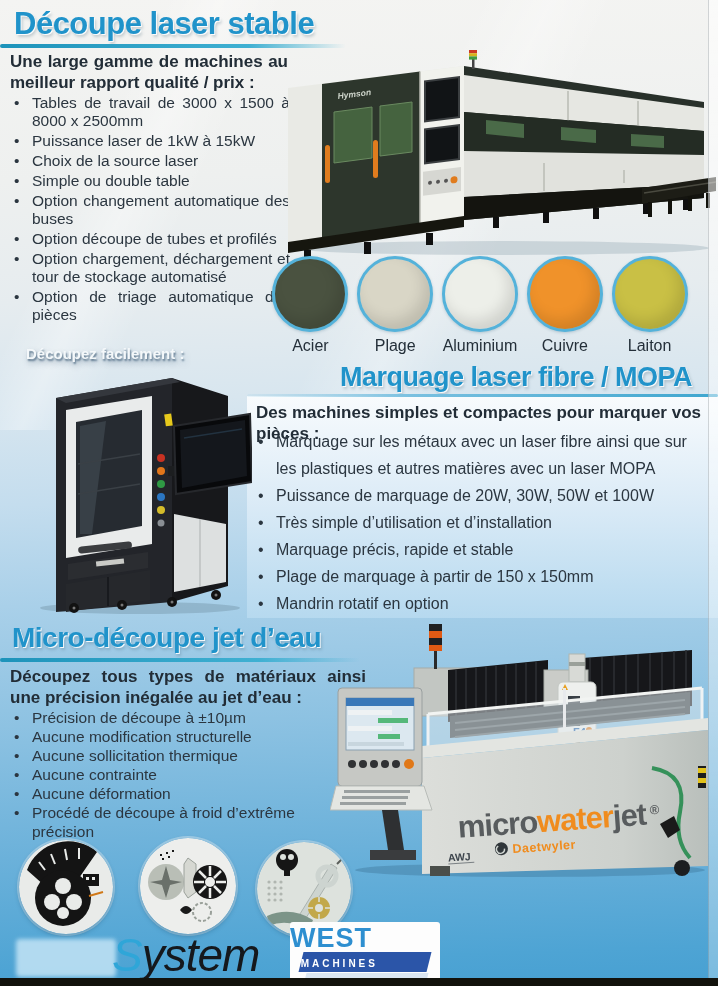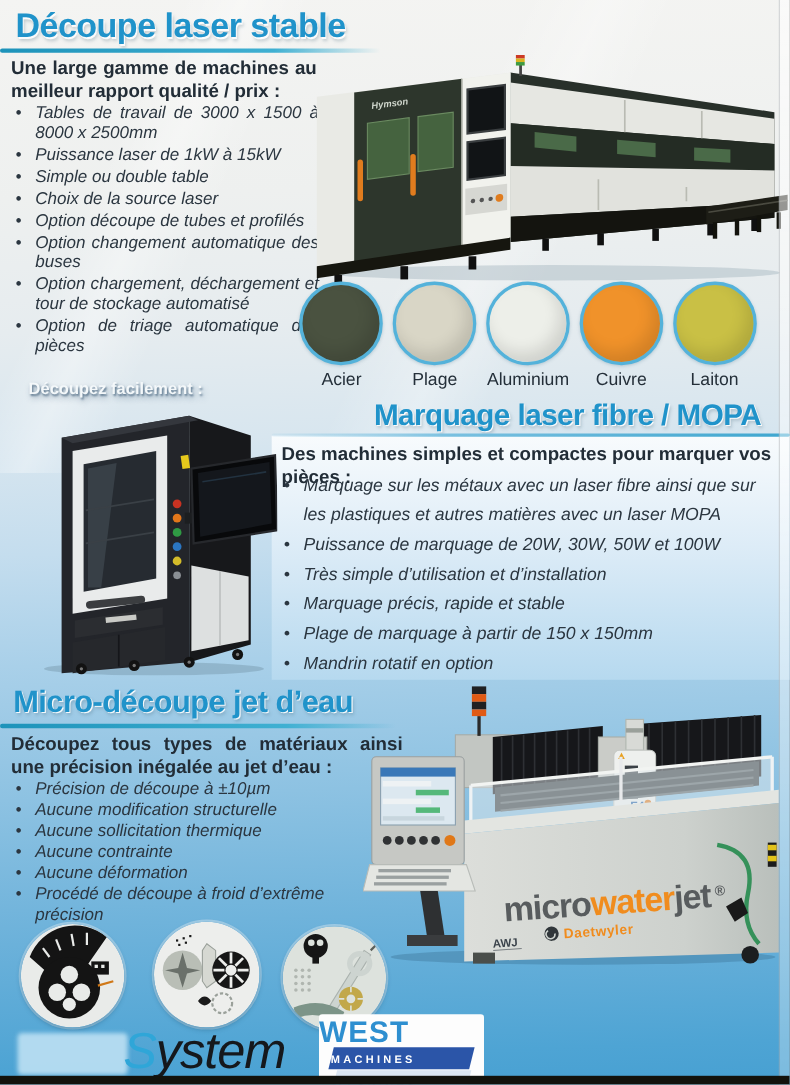--- a/index.html
+++ b/index.html
@@ -18,21 +18,21 @@
     border-left:1px solid rgba(100,112,118,.28);}
   .scan-bottom{position:absolute;left:0;bottom:0;width:718px;height:8px;background:#12120c;}
 
   .blue-title{position:absolute;color:#2093ca;font-weight:bold;letter-spacing:-.5px;
     text-shadow:1px 1px 0 rgba(255,255,255,.9), 2px 3px 3px rgba(70,100,120,.28);}
   .rule{position:absolute;height:4px;border-radius:2px;}
   .rule-left{background:linear-gradient(to right,#1d93ba,#3fb0d2 72%,rgba(120,200,225,0));}
   .rule-right{background:linear-gradient(to right,rgba(150,205,230,.15),#79c0e0 35%,#3ea6cf);height:3px;}
   .intro{position:absolute;font-weight:bold;font-size:17px;line-height:21px;text-align:justify;color:#222d37;}
   ul.bullets{position:absolute;margin:0;padding:0;list-style:none;color:#2b3640;}
-  ul.bullets li{position:relative;padding-left:24px;font-style:italic;}
+  ul.bullets li{position:relative;padding-left:24px;}
   ul.bullets li:before{content:"•";position:absolute;left:6px;color:#2b3640;}
   ul.s1{font-size:15.5px;line-height:18px;}
   ul.s1 li{margin-bottom:2px;text-align:justify;}
   ul.s2{font-size:16px;line-height:27px;}
   ul.s3{font-size:15.5px;line-height:19px;}
 
   .panel2{position:absolute;left:247px;top:396px;width:471px;height:222px;
     background:linear-gradient(180deg,#f8fbfd 0%, #ddecf7 45%, #b6d9ef 100%);}
 
   .tagline{position:absolute;left:26px;top:345px;font-size:15px;font-weight:bold;color:#f4f8fa;
@@ -76,24 +76,24 @@
   <div class="streaks"></div>
 
   <div class="blue-title" style="left:14px;top:6px;font-size:31px;">Découpe laser stable</div>
   <div class="rule rule-left" style="left:0;top:44px;width:346px;"></div>
 
   <div class="intro" style="left:10px;top:51px;width:278px;">Une large gamme de machines au meilleur rapport qualité / prix :</div>
 
   <ul class="bullets s1" style="left:8px;top:94px;width:282px;">
       <li>Tables de travail de 3000 x 1500 à 8000 x 2500mm</li>
       <li>Puissance laser de 1kW à 15kW</li>
+      <li>Choix de la source laser</li>
       <li>Simple ou double table</li>
-      <li>Choix de la source laser</li>
+      <li>Option changement automatique des buses</li>
       <li>Option découpe de tubes et profilés</li>
-      <li>Option changement automatique des buses</li>
       <li>Option chargement, déchargement et tour de stockage automatisé</li>
       <li>Option de triage automatique des pièces</li>
     </ul>
 
   <div class="img-box" style="left:276px;top:50px;width:442px;height:210px;">
     <svg viewBox="0 0 442 210">
       <ellipse cx="225" cy="198" rx="208" ry="7" fill="#8aa0ac" opacity="0.32"></ellipse>
 
       <polygon points="188,16 428,52 428,148 188,170" fill="#28302a"></polygon>
       <polygon points="188,25 428,58 428,81 188,62" fill="#e6e7e2"></polygon>

